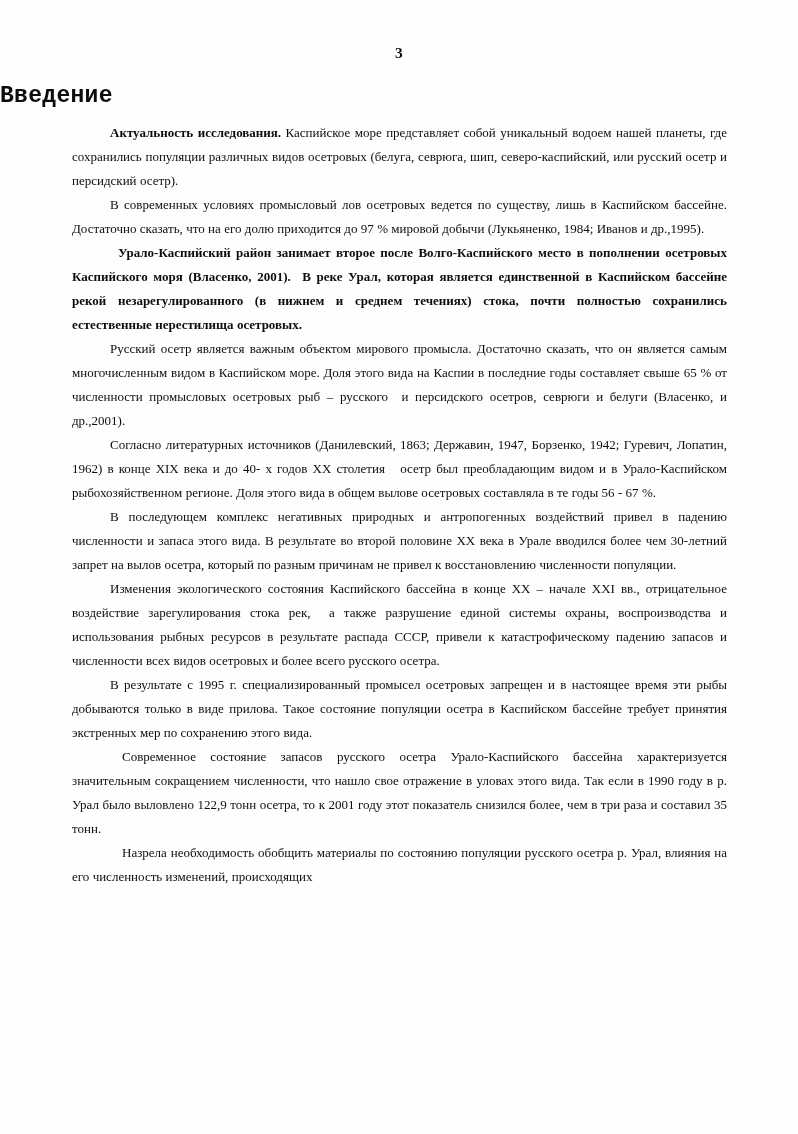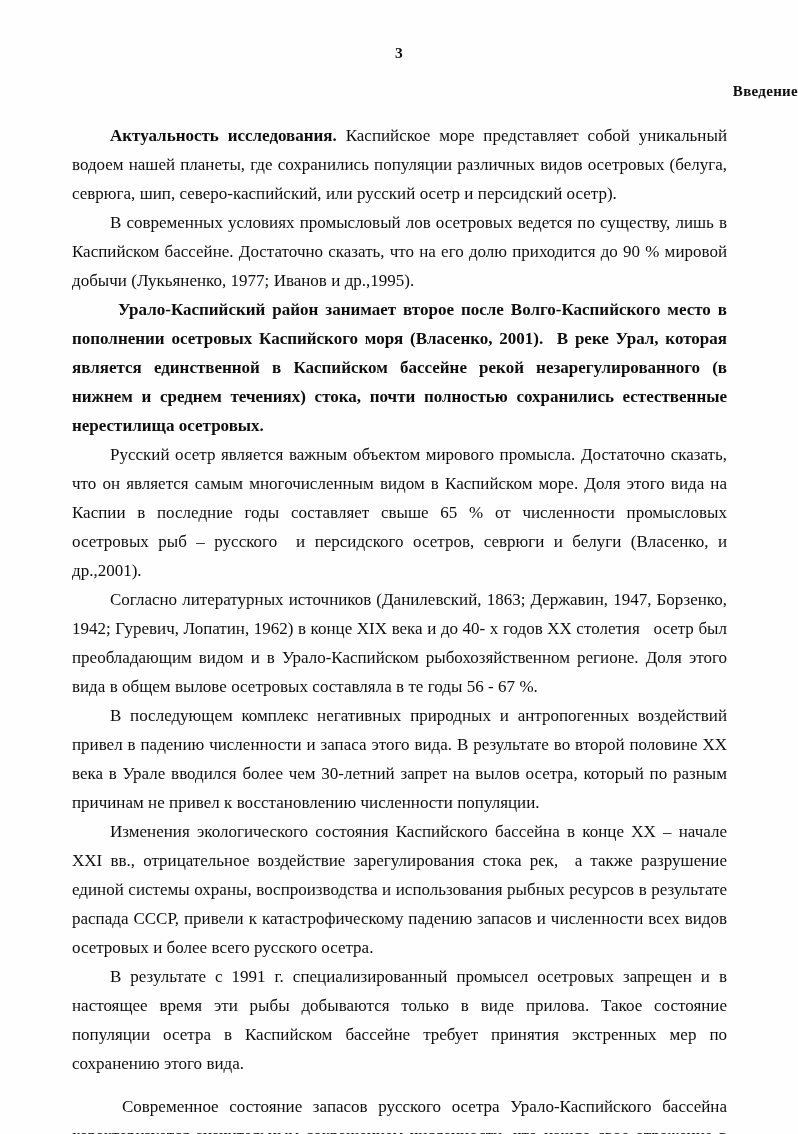--- a/index.html
+++ b/index.html
@@ -25,75 +25,76 @@
     text-align: center;
     font-size: 15.5px;
     font-weight: bold;
     letter-spacing: 0.2px;
   }
   .doc-heading {
     position: absolute;
     top: 83px;
     left: 0;
     width: 798px;
-    text-align: right;
-    font-size: 15px;
+    text-align: left;
+    font-size: 23px;
     font-weight: bold;
     letter-spacing: 0.3px;
+    font-family: Liberation Mono, monospace;
   }
   .body-block {
     position: absolute;
     top: 121px;
     left: 72px;
     width: 655px;
   }
   p.para {
     margin: 0;
     text-align: justify;
     text-justify: inter-word;
-    font-size: 17px;
-    line-height: 29px;
+    font-size: 13px;
+    line-height: 24px;
     hyphens: none;
     word-spacing: 0.1px;
   }
   p.indent-normal { text-indent: 38px; }
   p.indent-wide   { text-indent: 46px; font-weight: bold; }
-  p.indent-xwide  { text-indent: 50px; margin-top: 14px; }
+  p.indent-xwide  { text-indent: 50px; }
 
   .lead-bold { font-weight: bold; }
 
   
   .dbl-space { white-space: pre-wrap; }
 </style>
 </head>
 <body>
 
 <div class="page">
 
   <div class="page-number">3</div>
 
   <div class="doc-heading">Введение</div>
 
   <div class="body-block">
 
     <p class="para indent-normal"><span class="lead-bold">Актуальность исследования.</span><span class="dbl-space"> Каспийское море представляет собой уникальный водоем нашей планеты, где сохранились популяции различных видов осетровых (белуга, севрюга, шип, северо-каспийский, или русский осетр и персидский осетр).</span></p>
 
-    <p class="para indent-normal dbl-space">В современных условиях промысловый лов осетровых ведется по существу, лишь в Каспийском бассейне. Достаточно сказать, что на его долю приходится до 90 % мировой добычи (Лукьяненко, 1977; Иванов и др.,1995).</p>
+    <p class="para indent-normal dbl-space">В современных условиях промысловый лов осетровых ведется по существу, лишь в Каспийском бассейне. Достаточно сказать, что на его долю приходится до 97 % мировой добычи (Лукьяненко, 1984; Иванов и др.,1995).</p>
 
     <p class="para indent-wide dbl-space">Урало-Каспийский район занимает второе после Волго-Каспийского место в пополнении осетровых Каспийского моря (Власенко, 2001).  В реке Урал, которая является единственной в Каспийском бассейне рекой незарегулированного (в нижнем и среднем течениях) стока, почти полностью сохранились естественные нерестилища осетровых.</p>
 
     <p class="para indent-normal dbl-space">Русский осетр является важным объектом мирового промысла. Достаточно сказать, что он является самым многочисленным видом в Каспийском море. Доля этого вида на Каспии в последние годы составляет свыше 65 % от численности промысловых осетровых рыб – русского  и персидского осетров, севрюги и белуги (Власенко, и др.,2001).</p>
 
     <p class="para indent-normal dbl-space">Согласно литературных источников (Данилевский, 1863; Державин, 1947, Борзенко, 1942; Гуревич, Лопатин, 1962) в конце XIX века и до 40- х годов XX столетия   осетр был преобладающим видом и в Урало-Каспийском рыбохозяйственном регионе. Доля этого вида в общем вылове осетровых составляла в те годы 56 - 67 %.</p>
 
     <p class="para indent-normal dbl-space">В последующем комплекс негативных природных и антропогенных воздействий привел в падению численности и запаса этого вида. В результате во второй половине XX века в Урале вводился более чем 30-летний запрет на вылов осетра, который по разным причинам не привел к восстановлению численности популяции.</p>
 
     <p class="para indent-normal dbl-space">Изменения экологического состояния Каспийского бассейна в конце XX – начале XXI вв., отрицательное воздействие зарегулирования стока рек,  а также разрушение единой системы охраны, воспроизводства и использования рыбных ресурсов в результате распада СССР, привели к катастрофическому падению запасов и численности всех видов осетровых и более всего русского осетра.</p>
 
-    <p class="para indent-normal dbl-space">В результате с 1991 г. специализированный промысел осетровых запрещен и в настоящее время эти рыбы добываются только в виде прилова. Такое состояние популяции осетра в Каспийском бассейне требует принятия экстренных мер по сохранению этого вида.</p>
+    <p class="para indent-normal dbl-space">В результате с 1995 г. специализированный промысел осетровых запрещен и в настоящее время эти рыбы добываются только в виде прилова. Такое состояние популяции осетра в Каспийском бассейне требует принятия экстренных мер по сохранению этого вида.</p>
 
     <p class="para indent-xwide dbl-space">Современное состояние запасов русского осетра Урало-Каспийского бассейна характеризуется значительным сокращением численности, что нашло свое отражение в уловах этого вида. Так если в 1990 году в р. Урал было выловлено 122,9 тонн осетра, то к 2001 году этот показатель снизился более, чем в три раза и составил 35 тонн.</p>
 
     <p class="para indent-xwide dbl-space">Назрела необходимость обобщить материалы по состоянию популяции русского осетра р. Урал, влияния на его численность изменений, происходящих</p>
 
   </div>
 
 </div>
 
 </body></html>

